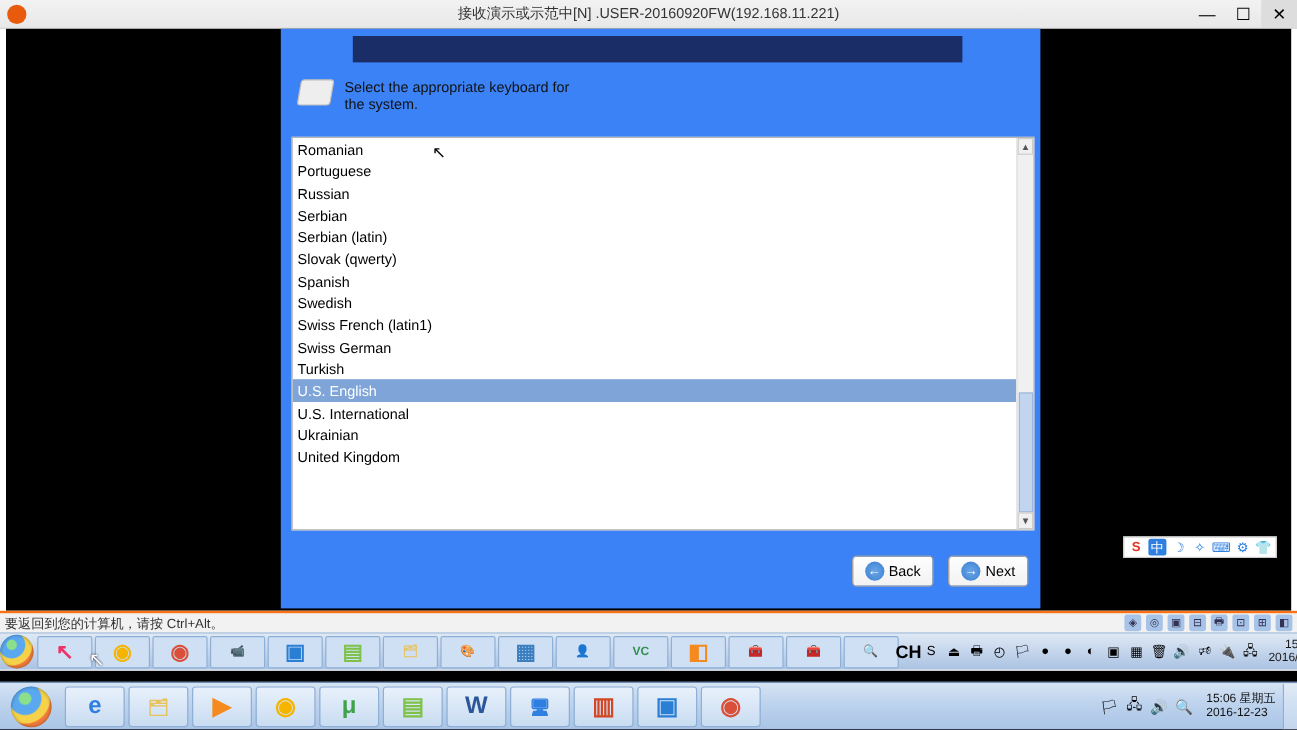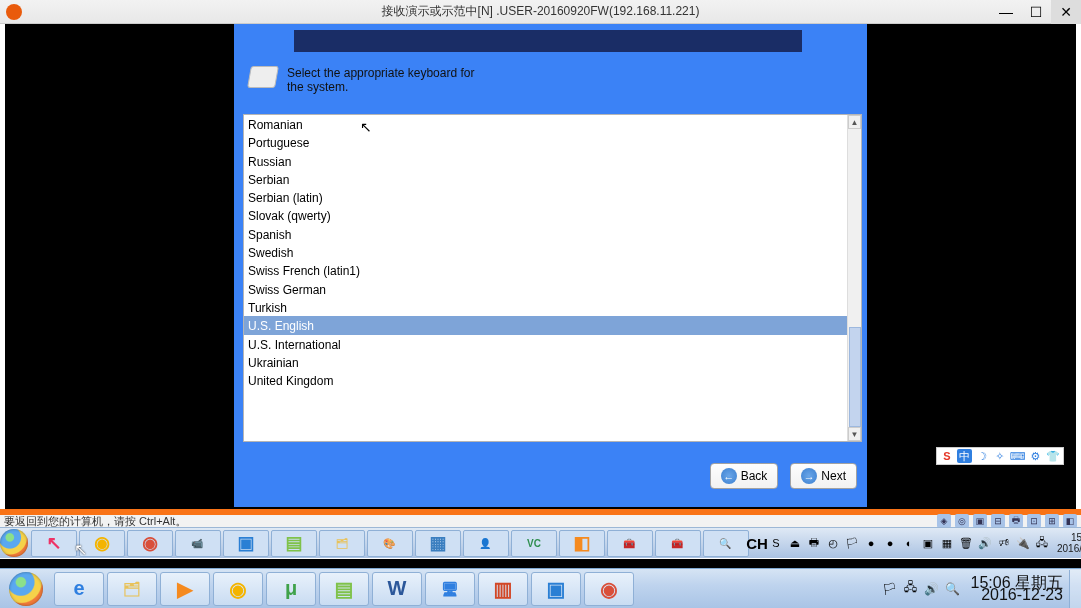--- a/index.html
+++ b/index.html
@@ -198,21 +198,21 @@
     }
     
     
     .vm-statusbar {
       position: absolute;
       top: 509px;
       left: 0;
       width: 1081px;
       height: 18px;
       background: #f2f2f2;
-      border-top: 6px solid #f97316;
+      border-top: 2px solid #f97316;
       display:flex;
       align-items:center;
       justify-content:space-between;
       padding: 0 4px;
       font-family: "Microsoft YaHei", sans-serif;
       font-size: 11px;
       color:#333;
     }
     .vm-statusbar .right-icons { display:flex; gap:4px; }
     .vm-statusbar .right-icons span { width:14px;height:14px;background:#a8c3e8;border-radius:2px; display:flex;align-items:center;justify-content:center;font-size:9px;color:#335; }
@@ -271,21 +271,21 @@
       border-top:1px solid #7fa8d0;
       display:flex;
       align-items:center;
     }
     .host-start {width:52px;height:40px;display:flex;align-items:center;justify-content:center;}
     .host-start .orb{width:34px;height:34px;}
     .host-items {display:flex;gap:3px;margin-left:2px;flex:1;align-items:center;}
     .host-btn {width:50px;height:34px;border:1px solid #8fb0d6;border-radius:3px;background:linear-gradient(#e8f1fb,#c9dcf2);display:flex;align-items:center;justify-content:center;font-size:20px;}
     .host-tray {display:flex;align-items:center;gap:5px;padding:0 4px;}
     .host-tray .ic{width:16px;height:16px;display:flex;align-items:center;justify-content:center;font-size:12px;}
-    .host-clock {font-size:16px;text-align:right;line-height:12px;color:#111;padding:0 6px;font-family:"Microsoft YaHei",sans-serif;}
+    .host-clock {font-size:10px;text-align:left;line-height:12px;color:#111;padding:0 6px;font-family:"Microsoft YaHei",sans-serif;}
     .host-clock span{display:block;white-space:nowrap;}
     .app-cursor {
       position:absolute;
       top: 540px;
       left: 74px;
       font-size:16px;
       color:#fff;
       text-shadow:0 0 2px #000;
       pointer-events:none;
     }

